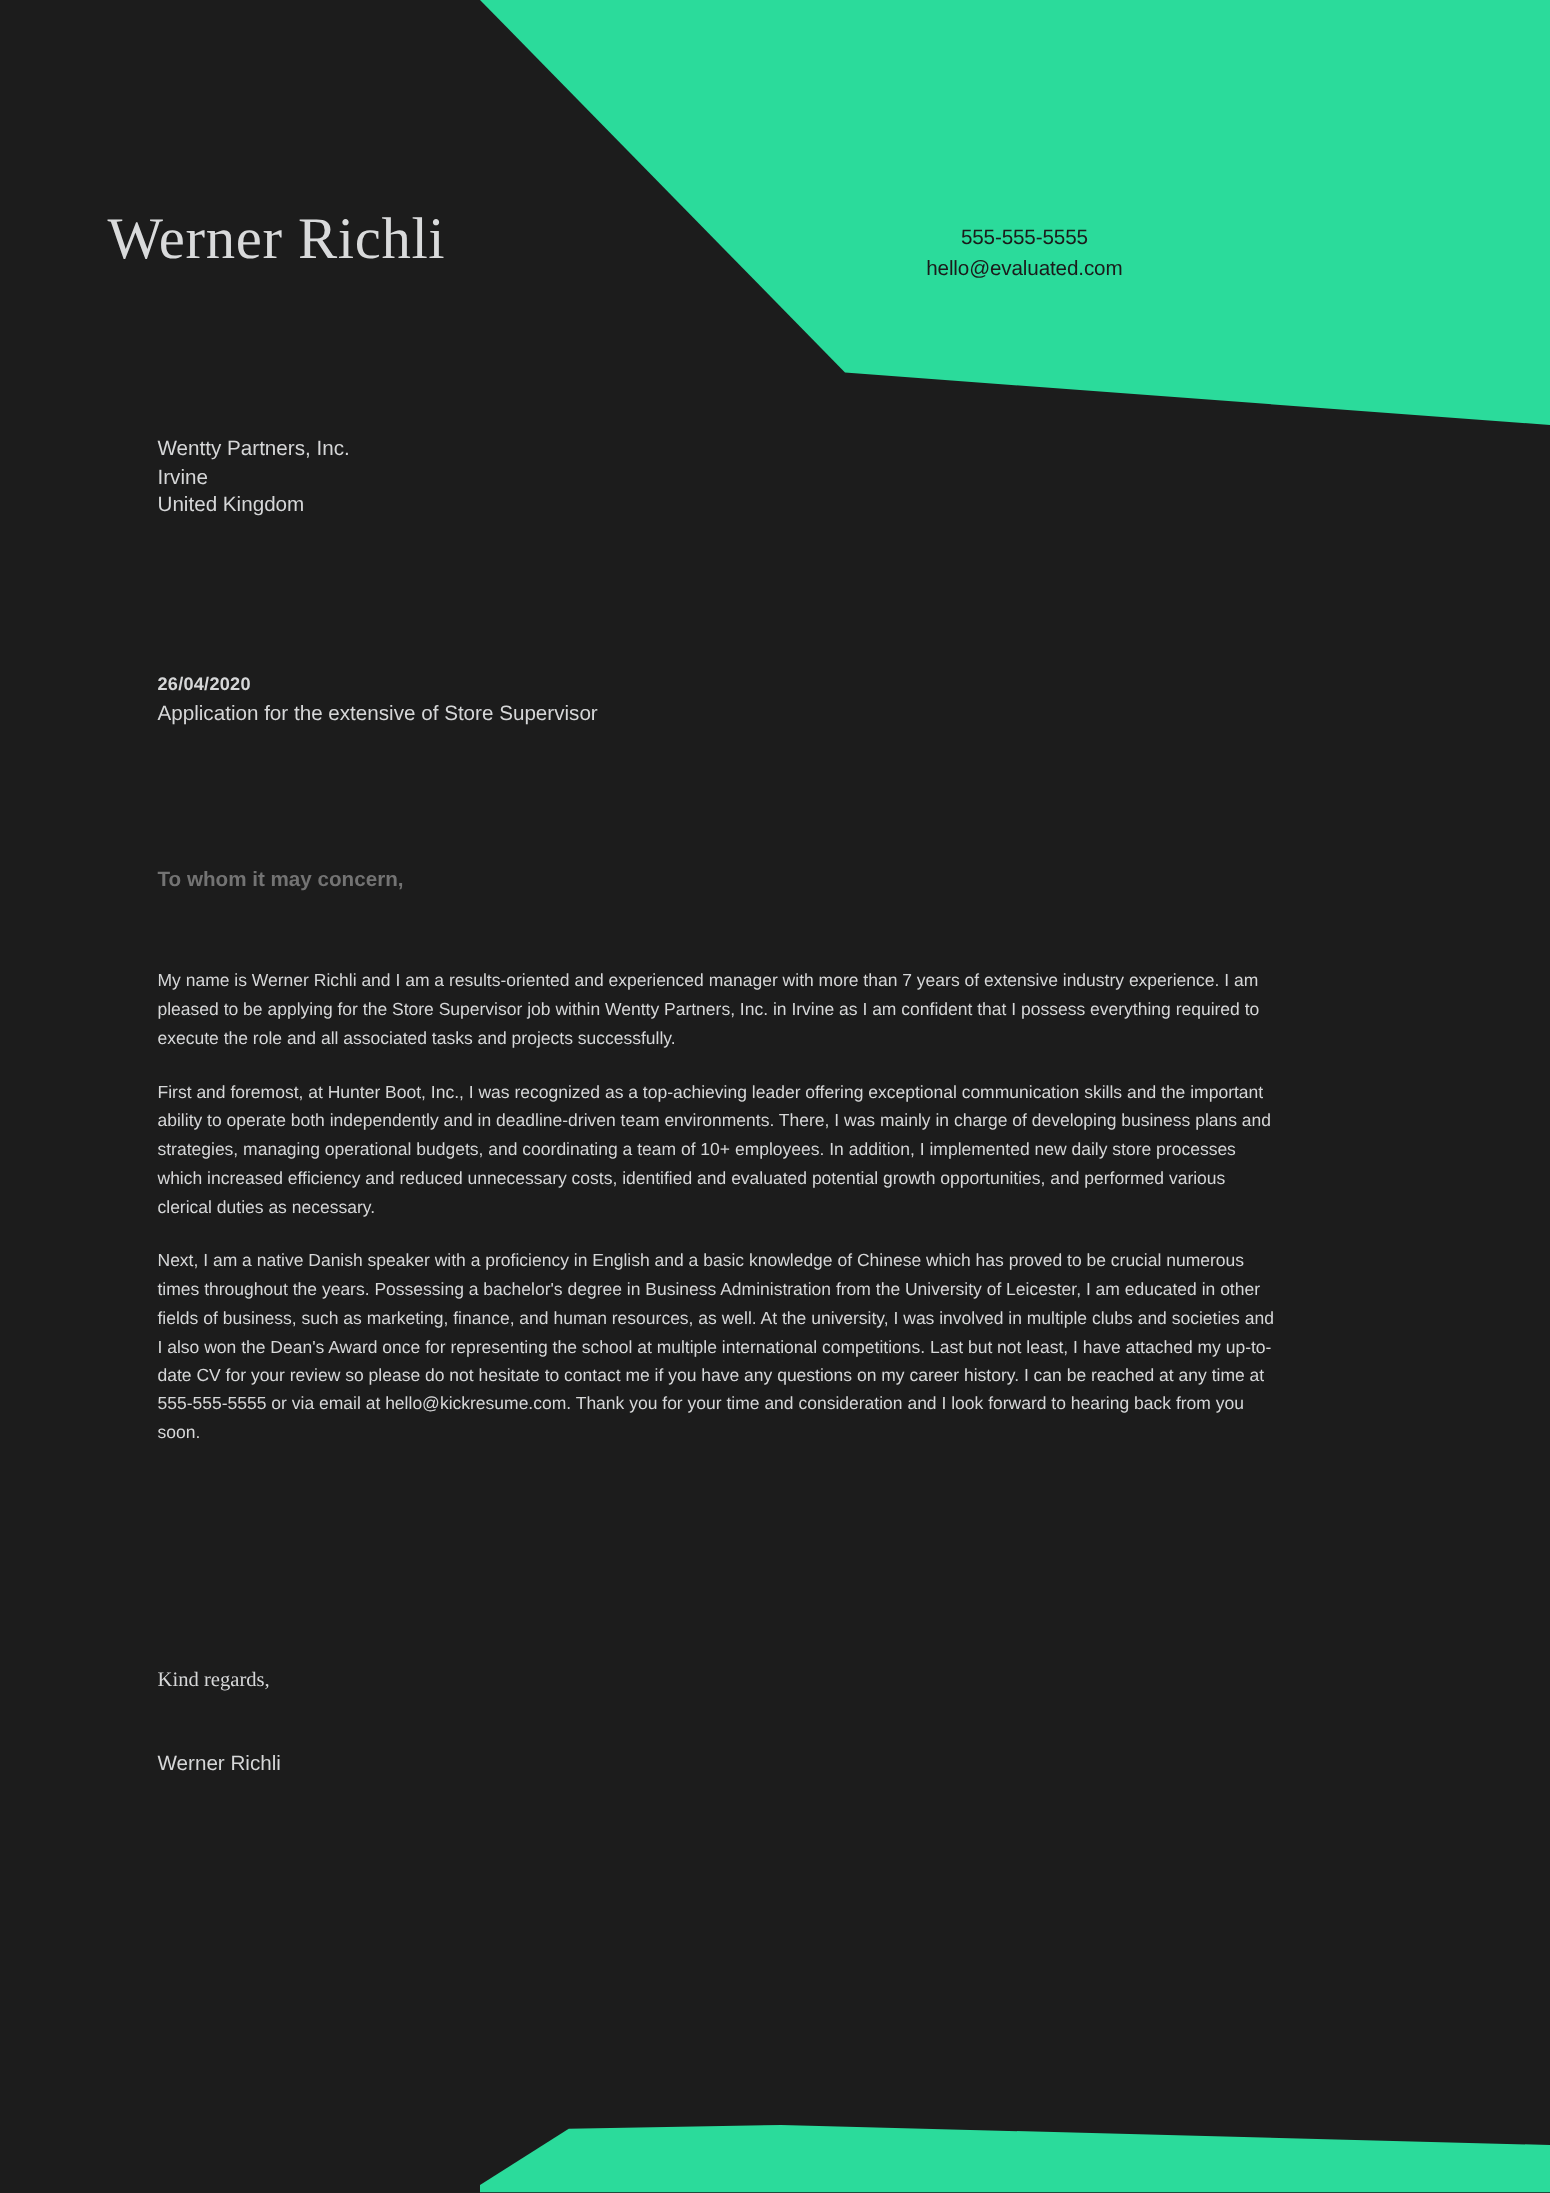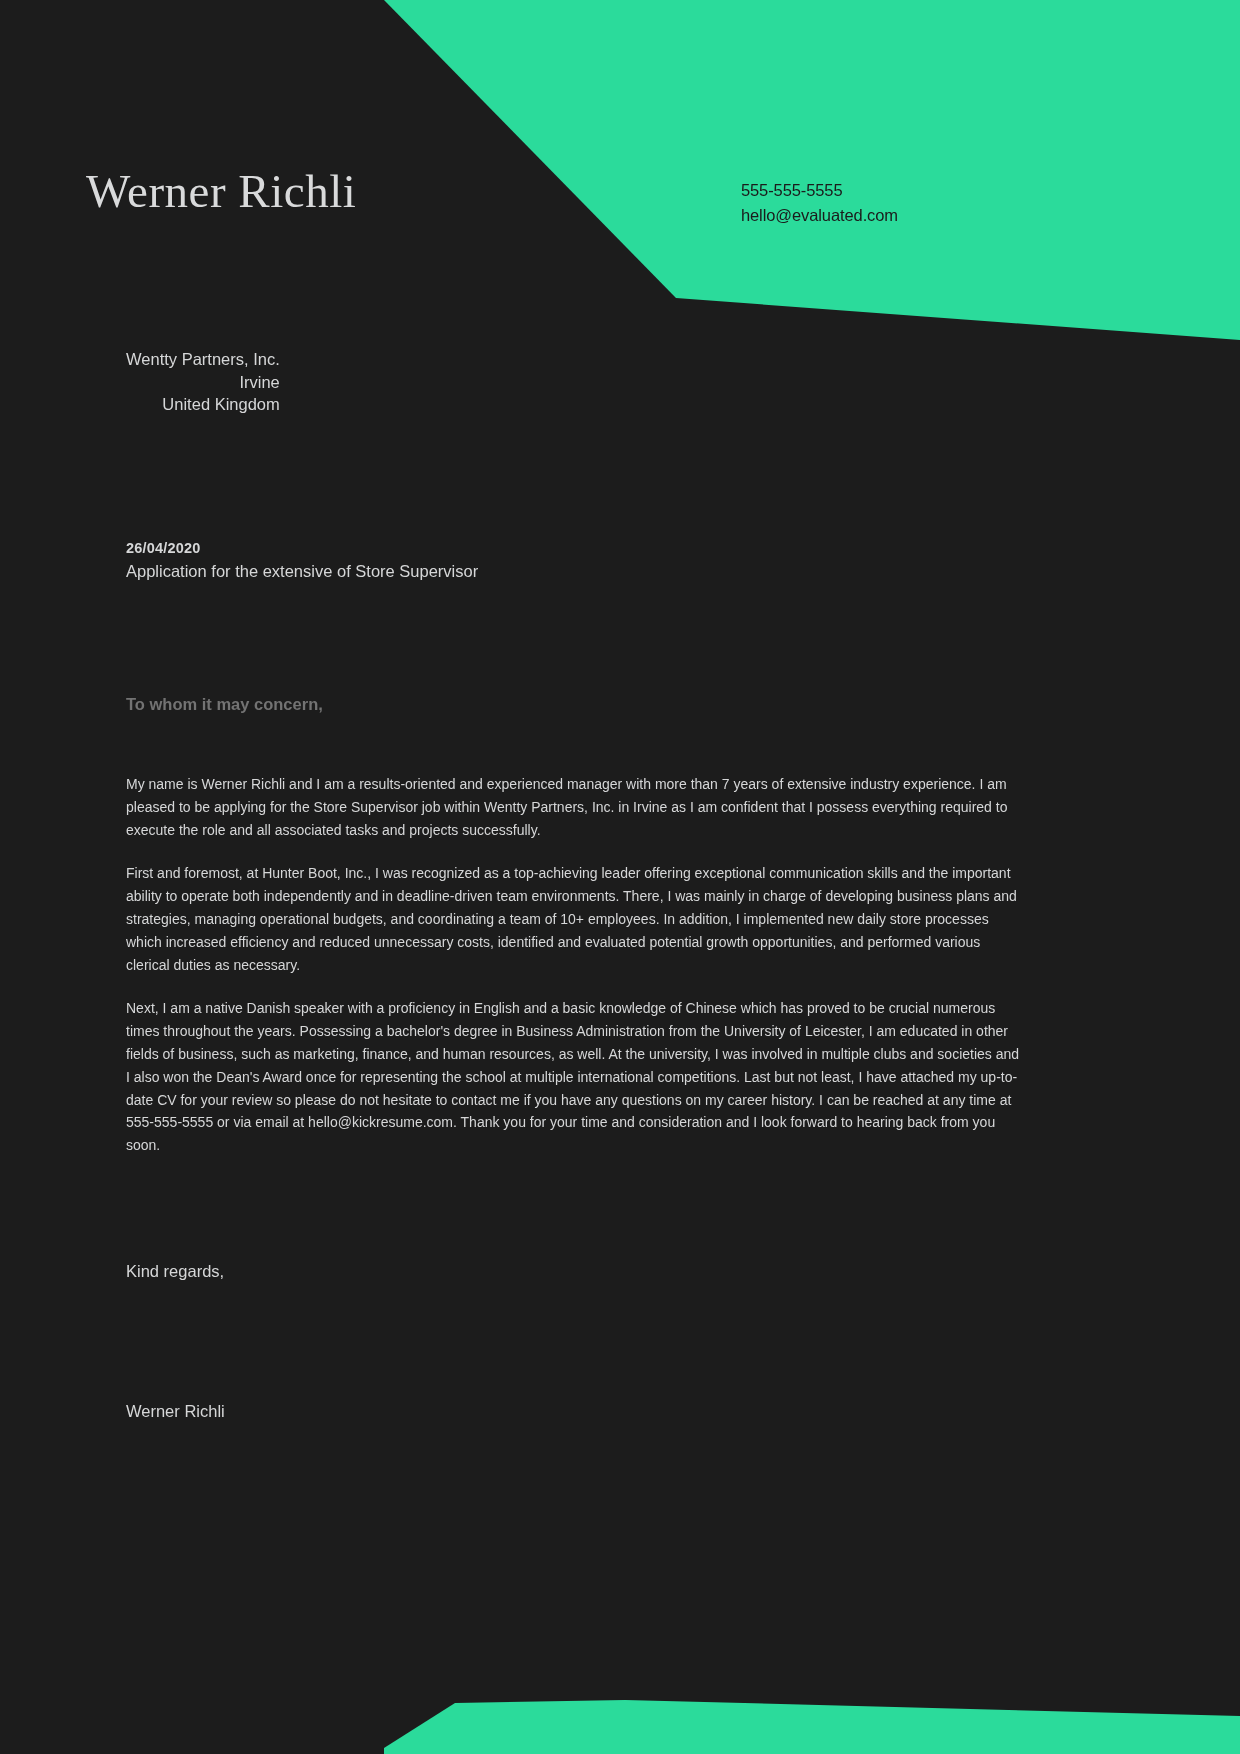--- a/index.html
+++ b/index.html
@@ -46,38 +46,38 @@
     font-size: 47px;
     line-height: 1.1;
     color: #d9dadb;
     letter-spacing: 0.5px;
     white-space: nowrap;
   }
   .contact {
     position: absolute;
     right: 214px;
     top: 178px;
-    text-align: left;
+    text-align: center;
     font-size: 16.5px;
     line-height: 25px;
     color: #1b1b1b;
     letter-spacing: -0.1px;
   }
   .contact div { white-space: nowrap; }
 
   
   .recipient {
     position: absolute;
     left: 126px;
     top: 348px;
     font-size: 16.5px;
     line-height: 22.5px;
     color: #d6d7d8;
   }
-  .recipient div { white-space: nowrap; text-align: right; }
+  .recipient div { white-space: nowrap; }
 
   .datesubject {
     position: absolute;
     left: 126px;
     top: 537px;
     font-size: 16.5px;
     line-height: 22.5px;
     color: #d6d7d8;
   }
   .datesubject .date {
@@ -108,24 +108,25 @@
   }
   .body p {
     margin: 0 0 21px 0;
     text-align: left;
   }
   .body p:last-child { margin-bottom: 17px; }
 
   .closing {
     position: absolute;
     left: 126px;
-    top: 1260px;
+    top: 1333px;
     font-size: 16.5px;
     line-height: 22.5px;
     color: #d6d7d8;
+    font-family: Liberation Serif, serif;
   }
   .signature {
     position: absolute;
     left: 126px;
     top: 1400px;
     font-size: 16.5px;
     line-height: 22.5px;
     color: #d6d7d8;
   }
 </style>

